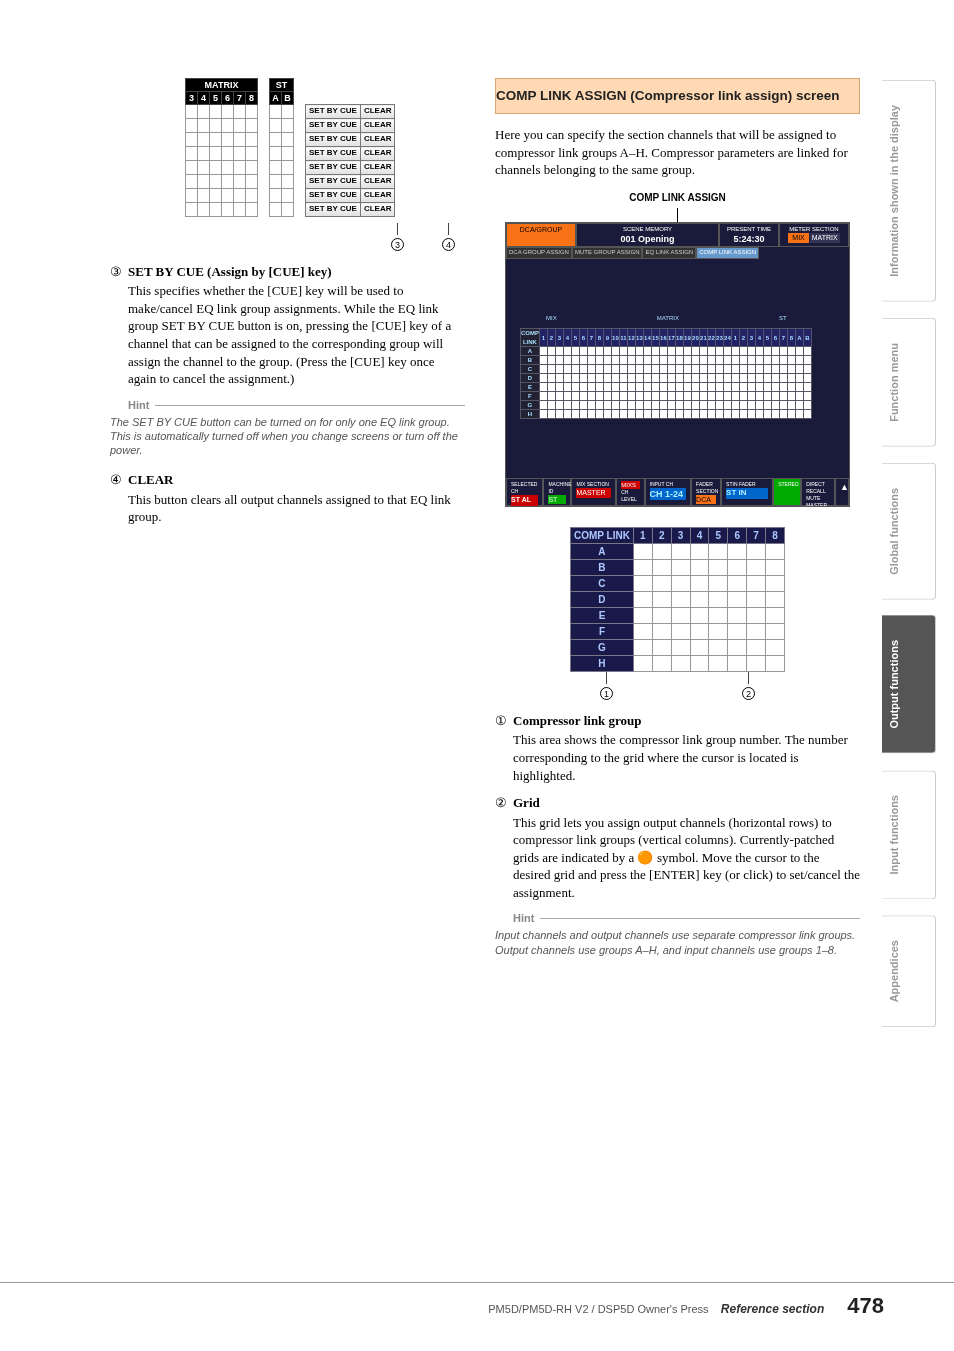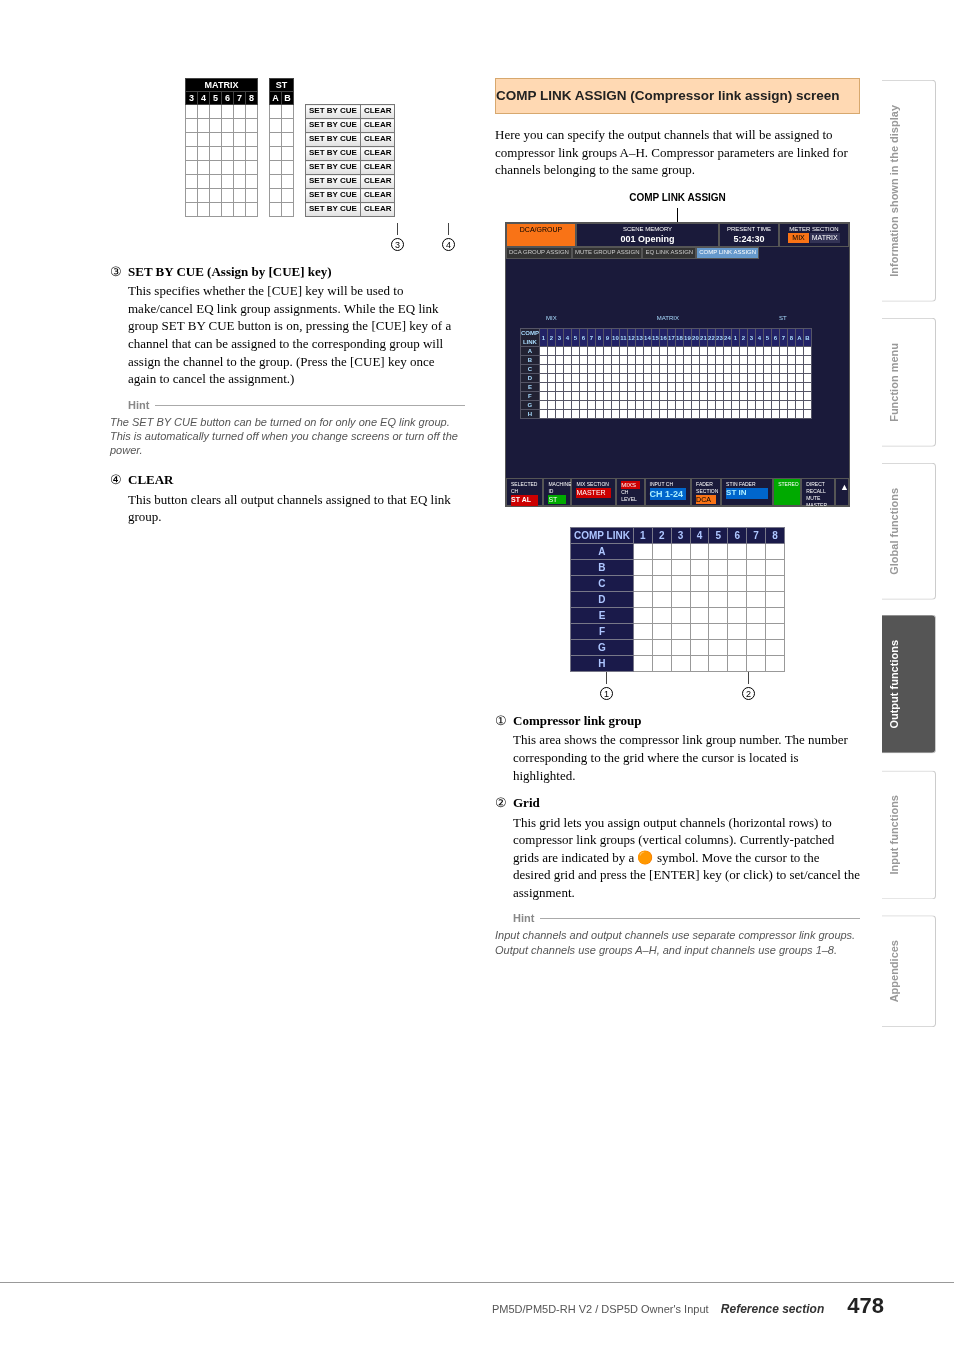--- a/index.html
+++ b/index.html
@@ -321,21 +321,21 @@
       <div class="marker">④</div>
       <div class="body">
         <div class="item-title">CLEAR</div>
         <div class="item-text">This button clears all output channels assigned to that EQ link group.</div>
       </div>
     </div>
   </div>
 
   <div class="right-col">
     <div class="banner">COMP LINK ASSIGN (Compressor link assign) screen</div>
-    <div class="intro">Here you can specify the output channels that will be assigned to compressor link groups A–H. Compressor parameters are linked for channels belonging to the same group.</div>
+    <div class="intro">Here you can specify the section channels that will be assigned to compressor link groups A–H. Compressor parameters are linked for channels belonging to the same group.</div>
 
     <div class="ss-label">COMP LINK ASSIGN</div>
     <div class="ss-line"></div>
     <div class="screenshot">
       <div class="ss-topbar">
         <div class="ss-block ss-orange" style="width:70px">DCA/GROUP</div>
         <div class="ss-block ss-dark" style="flex:1">
           <div style="font-size:6px">SCENE MEMORY</div>
           <div style="font-size:9px;font-weight:bold">001 Opening</div>
         </div>
@@ -876,17 +876,17 @@
 <div class="side-tabs">
   <div class="side-tab">Information shown in the display</div>
   <div class="side-tab">Function menu</div>
   <div class="side-tab">Global functions</div>
   <div class="side-tab active">Output functions</div>
   <div class="side-tab">Input functions</div>
   <div class="side-tab">Appendices</div>
 </div>
 
 <div class="footer">
-  <span>PM5D/PM5D-RH V2 / DSP5D Owner's Input</span>
+  <span>PM5D/PM5D-RH V2 / DSP5D Owner's Press</span>
   &nbsp;&nbsp;
   <span class="section">Reference section</span>
   <span class="pagenum">478</span>
 </div>
 
 </body></html>

